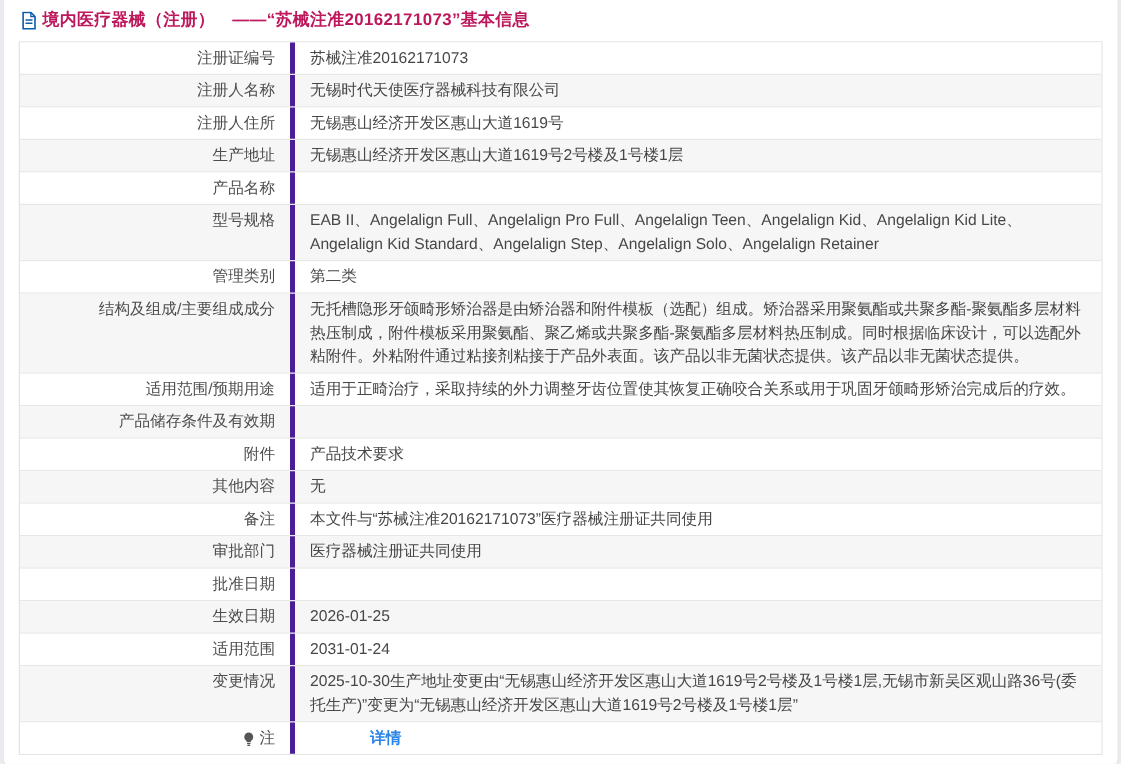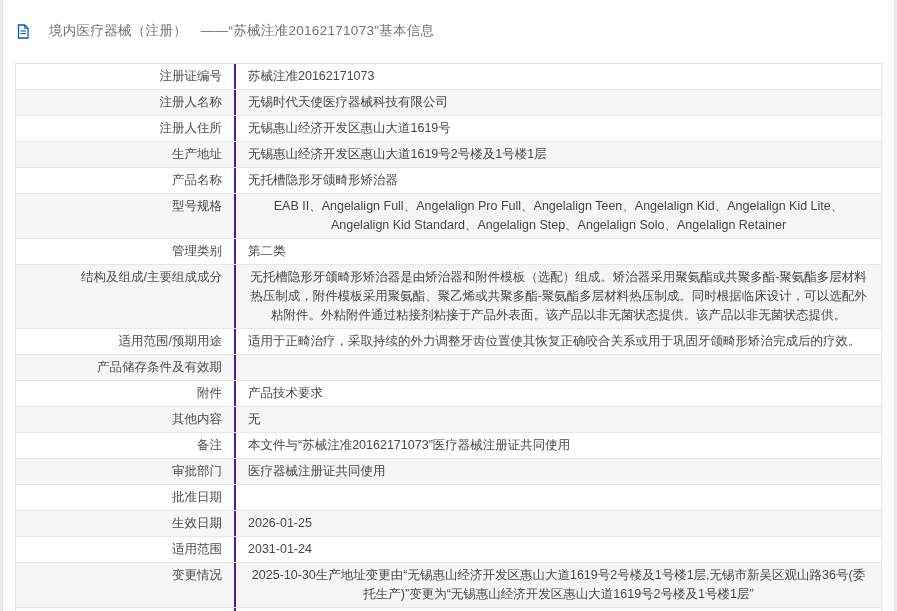--- a/index.html
+++ b/index.html
@@ -21,24 +21,24 @@
     min-height: 596px;
     padding-bottom: 10px;
   }
   .page-header {
     display: flex;
     align-items: center;
     padding: 7px 13px 6px 13px;
   }
   .doc-icon { display: inline-flex; margin-right: 4px; }
   .page-title {
-    margin: 15px;
+    margin: 0;
     font-size: 13.5px;
-    font-weight: normal;
-    color: #737373;
+    font-weight: bold;
+    color: #be185d;
     letter-spacing: 0.3px;
   }
   .info-table {
     margin: 2px 12px 0 12px;
     border: 1px solid #e4e4e4;
   }
   .row {
     display: flex;
     align-items: stretch;
     border-bottom: 1px solid #e7e7e7;
@@ -52,26 +52,26 @@
     padding: 3px 12px;
     display: flex;
     align-items: center;
     min-height: 25px;
   }
   .cell.label {
     width: 220px;
     flex-shrink: 0;
     justify-content: flex-end;
     text-align: right;
-    border-right: 2px solid #4c1d95;
+    border-right: 4px solid #4c1d95;
     color: #4d4d4d;
   }
   .cell.value {
     flex: 1;
-    text-align: center;
+    text-align: left;
     color: #474747;
     word-break: break-word;
   }
   .multiline .cell { align-items: flex-start; }
   .bulb { display: inline-flex; margin-right: 3px; position: relative; top: 1px; }
   a.link {
     color: #2a85e8;
     text-decoration: none;
     font-weight: bold;
     cursor: pointer;
@@ -112,21 +112,20 @@
       <div class="cell value">无锡惠山经济开发区惠山大道1619号</div>
     </div>
 
     <div class="row">
       <div class="cell label">生产地址</div>
       <div class="cell value">无锡惠山经济开发区惠山大道1619号2号楼及1号楼1层</div>
     </div>
 
     <div class="row">
       <div class="cell label">产品名称</div>
-      <div class="cell value">无托槽隐形牙颌畸形矫治器</div>
     </div>
 
     <div class="row multiline">
       <div class="cell label">型号规格</div>
       <div class="cell value">EAB II、Angelalign Full、Angelalign Pro Full、Angelalign Teen、Angelalign Kid、Angelalign Kid Lite、Angelalign Kid Standard、Angelalign Step、Angelalign Solo、Angelalign Retainer</div>
     </div>
 
     <div class="row">
       <div class="cell label">管理类别</div>
       <div class="cell value">第二类</div>

